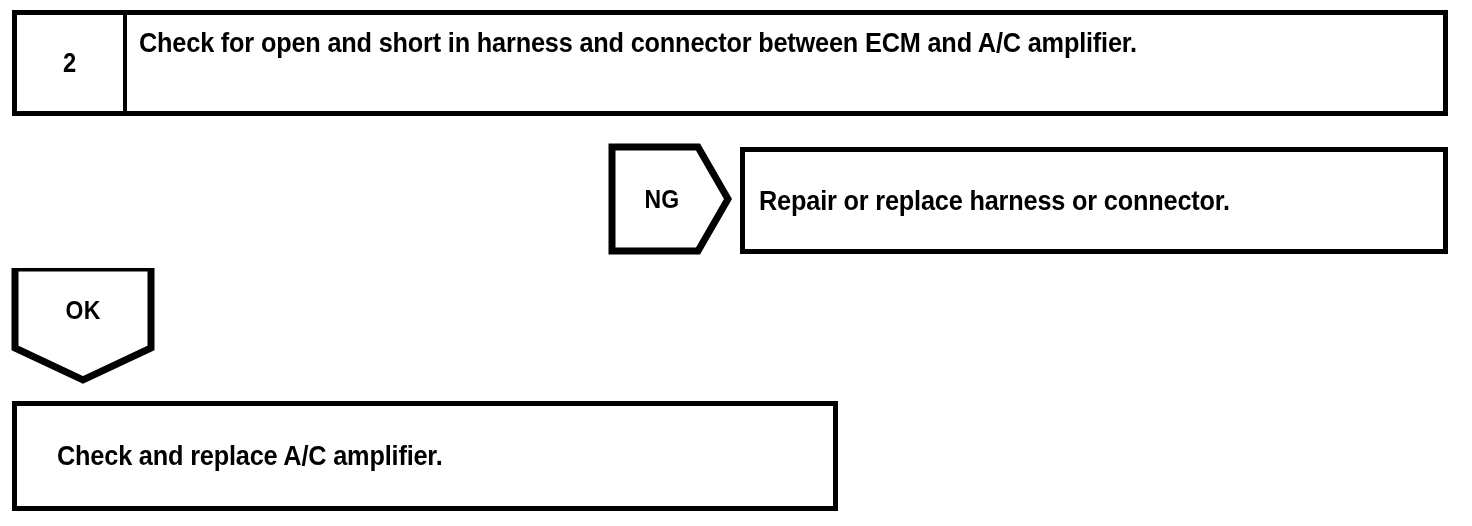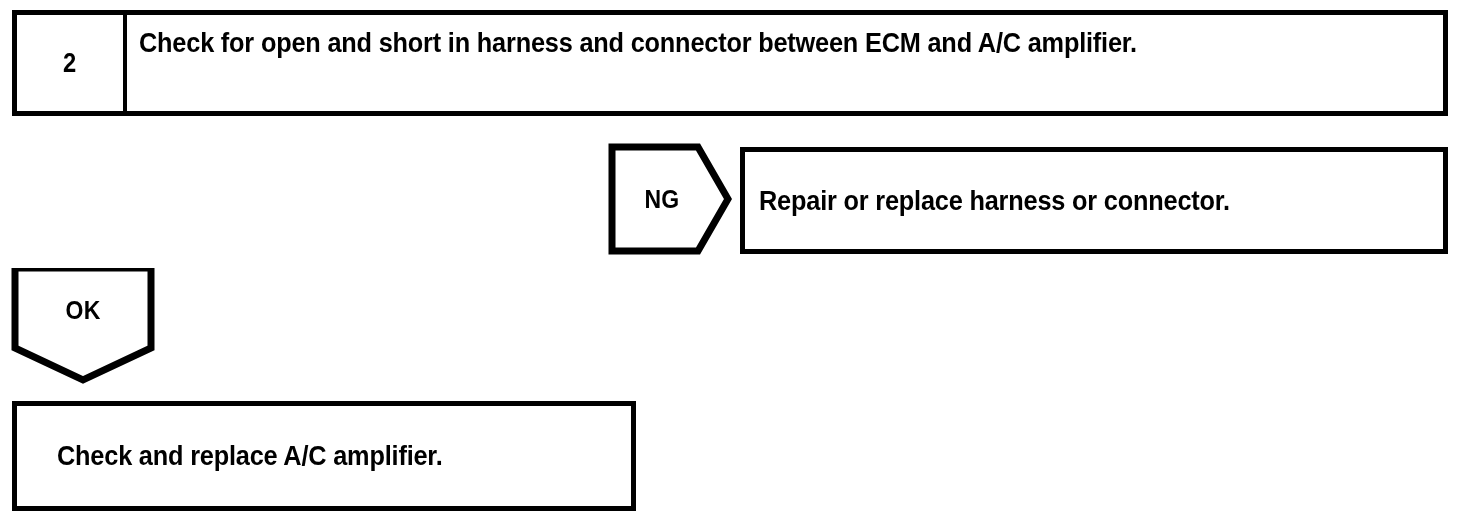--- a/index.html
+++ b/index.html
@@ -139,21 +139,21 @@
     font-weight: bold;
     color: #000000;
     transform: scaleX(0.92);
     letter-spacing: 0.3px;
   }
 
   
   #final-box {
     left: 12px;
     top: 401px;
-    width: 624px;
+    width: 826px;
     height: 110px;
   }
   #final-text {
     position: absolute;
     left: 40px;
     top: 50%;
     transform: translateY(-50%) scaleX(0.92);
     transform-origin: left center;
     font-size: 27.5px;
     font-weight: bold;

